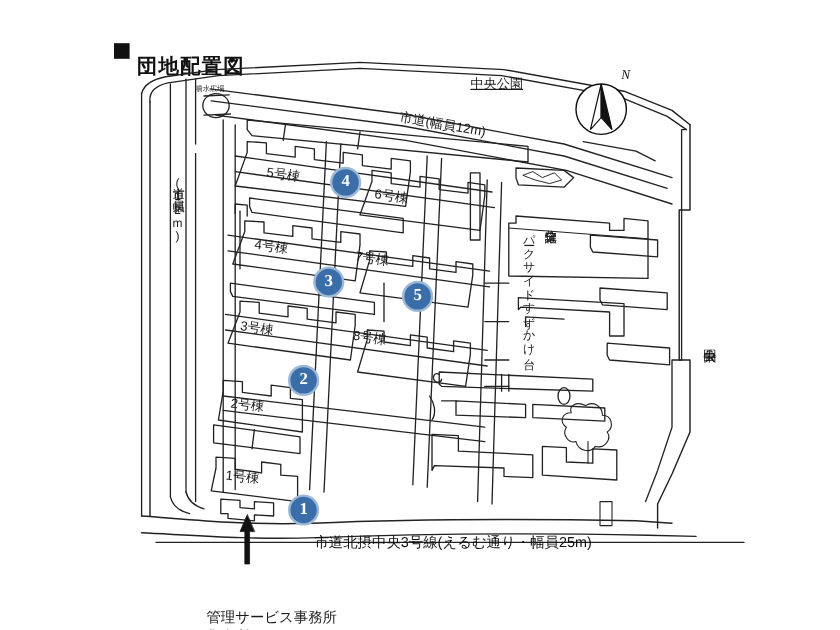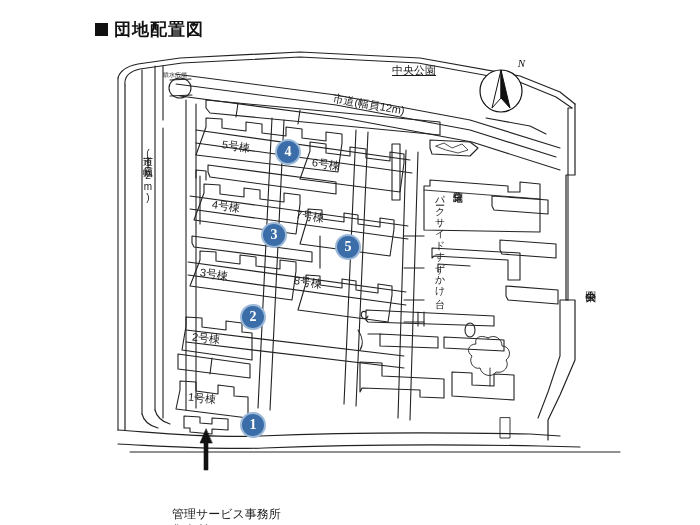--- a/index.html
+++ b/index.html
@@ -35,20 +35,21 @@
     height: 13px;
     background: #111111;
     display: inline-block;
   }
   .title-text {
     font-size: 17px;
     font-weight: bold;
     letter-spacing: 1px;
     color: #111111;
     white-space: nowrap;
+    margin-top: 26px;
   }
 
   
   #map-wrap {
     position: absolute;
     left: 0;
     top: 0;
     width: 700px;
     height: 525px;
   }
@@ -278,20 +279,21 @@
   </div>
 
   <div class="lbl" style="left:392px; top:64px;text-decoration:underline;">中央公園</div>
 
   <div class="lbl lbl-v" style="left:584px; top:282px;">中央公園</div>
 
   <div class="lbl lbl-road-rot" style="left:334px; top:92px; transform: rotate(10deg);">市道(幅員12m)</div>
 
   <div class="lbl lbl-v" style="left:142px; top:148px; font-size:10px;">市道(幅員12m)</div>
 
+  <div class="road-name" style="left:262px; top:444px;">市道北摂中央3号線(えるむ通り・幅員25m)</div>
 
   <div class="lbl lbl-xs" style="left:163px; top:72px;">噴水広場</div>
 
   <div class="lbl lbl-v" style="left:452px; top:184px; font-size:10px;">分譲住宅</div>
 
   <div class="lbl lbl-v" style="left:434px; top:188px; font-size:10px;">パークサイドすずかけ台</div>
 
   <div class="lbl lbl-bld" style="left:222px; top:140px; transform:rotate(8deg);">5号棟</div>
   <div class="lbl lbl-bld" style="left:312px; top:158px; transform:rotate(8deg);">6号棟</div>
   <div class="lbl lbl-bld" style="left:212px; top:200px; transform:rotate(8deg);">4号棟</div>

